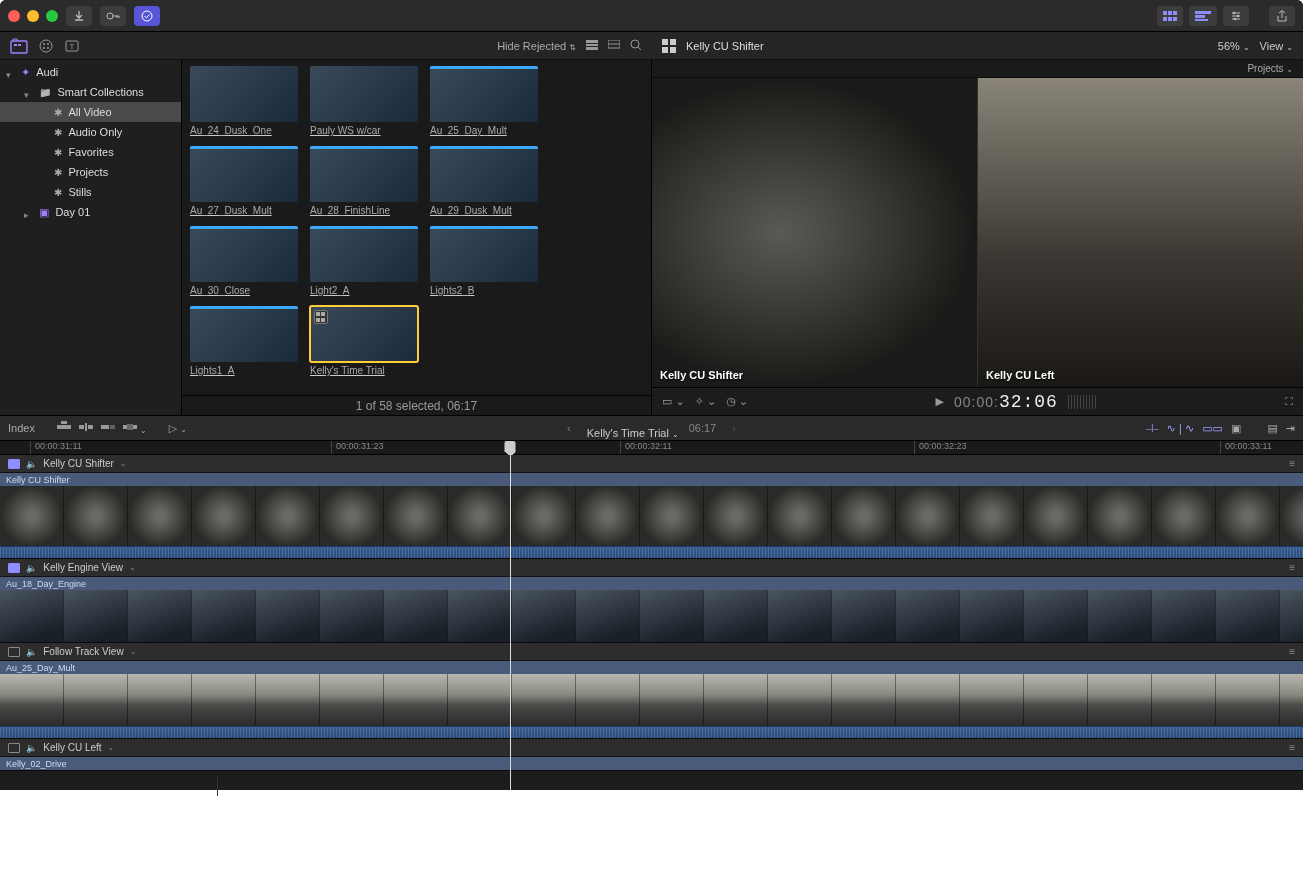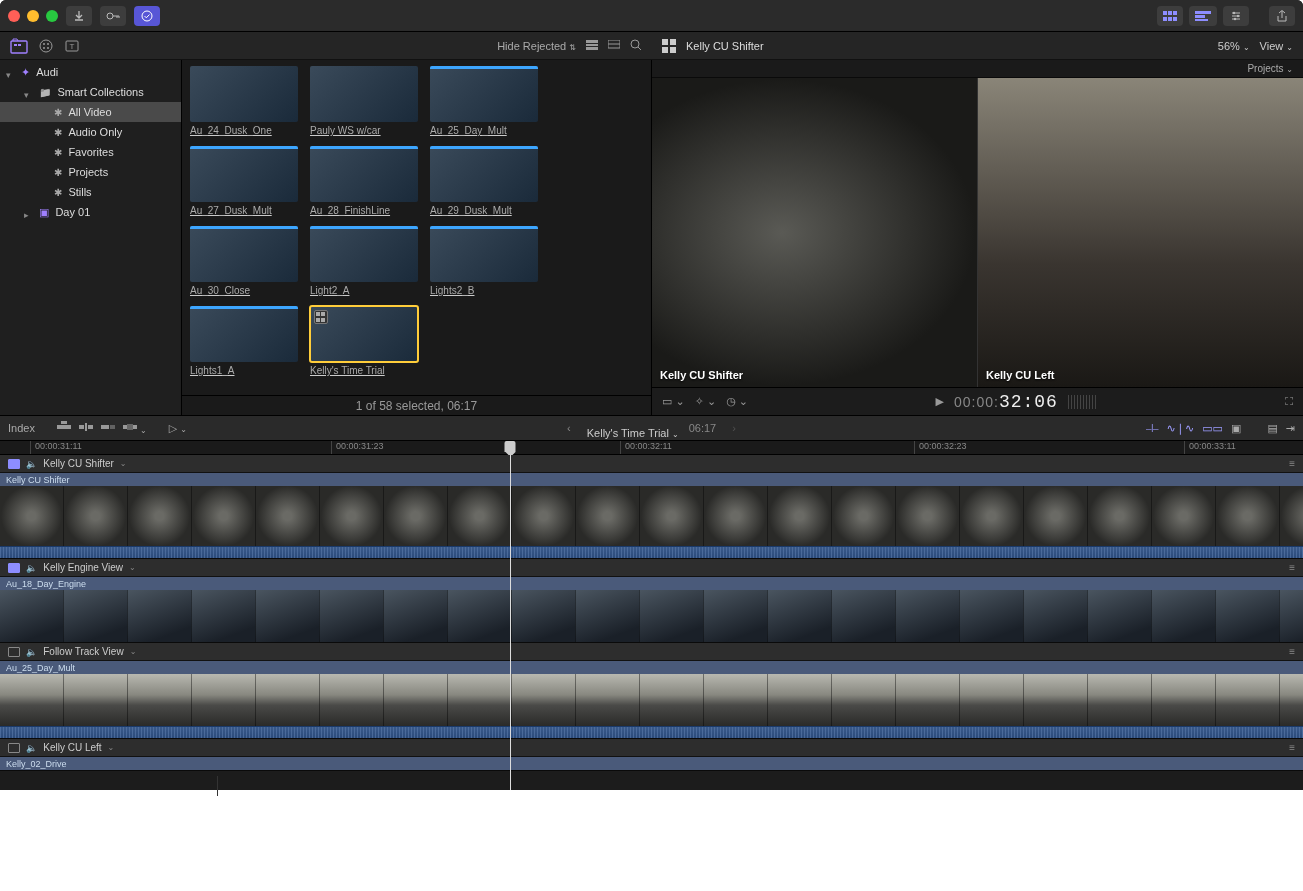--- a/index.html
+++ b/index.html
@@ -415,21 +415,21 @@
     <span style="width:10px"></span>
     <span class="tl-ico">▤</span>
     <span class="tl-ico">⇥</span>
   </div>
 
   <div class="ruler">
     <div class="tick" style="left:30px">00:00:31:11</div>
     <div class="tick" style="left:331px">00:00:31:23</div>
     <div class="tick" style="left:620px">00:00:32:11</div>
     <div class="tick" style="left:914px">00:00:32:23</div>
-    <div class="tick" style="left:1184px">00:00:33:11</div>
+    <div class="tick" style="left:1220px">00:00:33:11</div>
     <div class="playhead-head" id="playhead-head" style="left: 510px;"></div>
   </div>
 
   <div class="timeline">
     <div class="playhead-line" id="playhead-line" style="left: 510px;"></div>
     <div id="lanes">
         <div class="lane">
           <div class="lane-head">
             <span class="mon active"></span>
             <span class="spk active">🔈</span>

